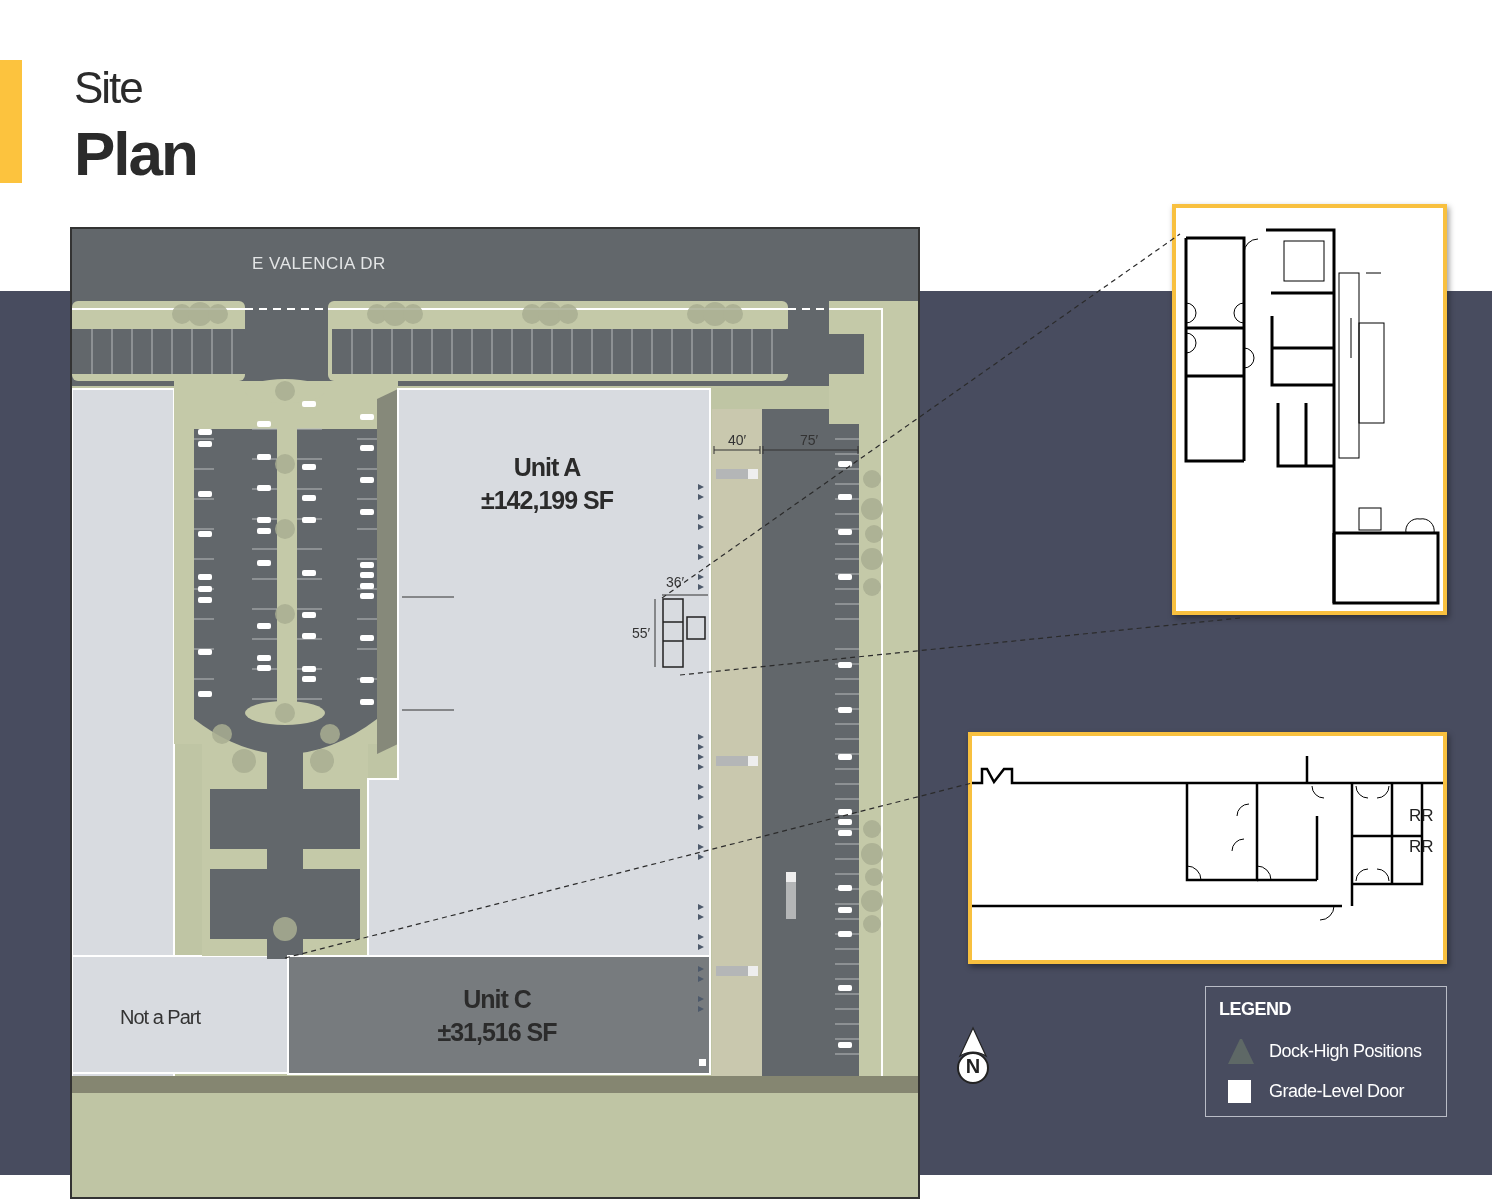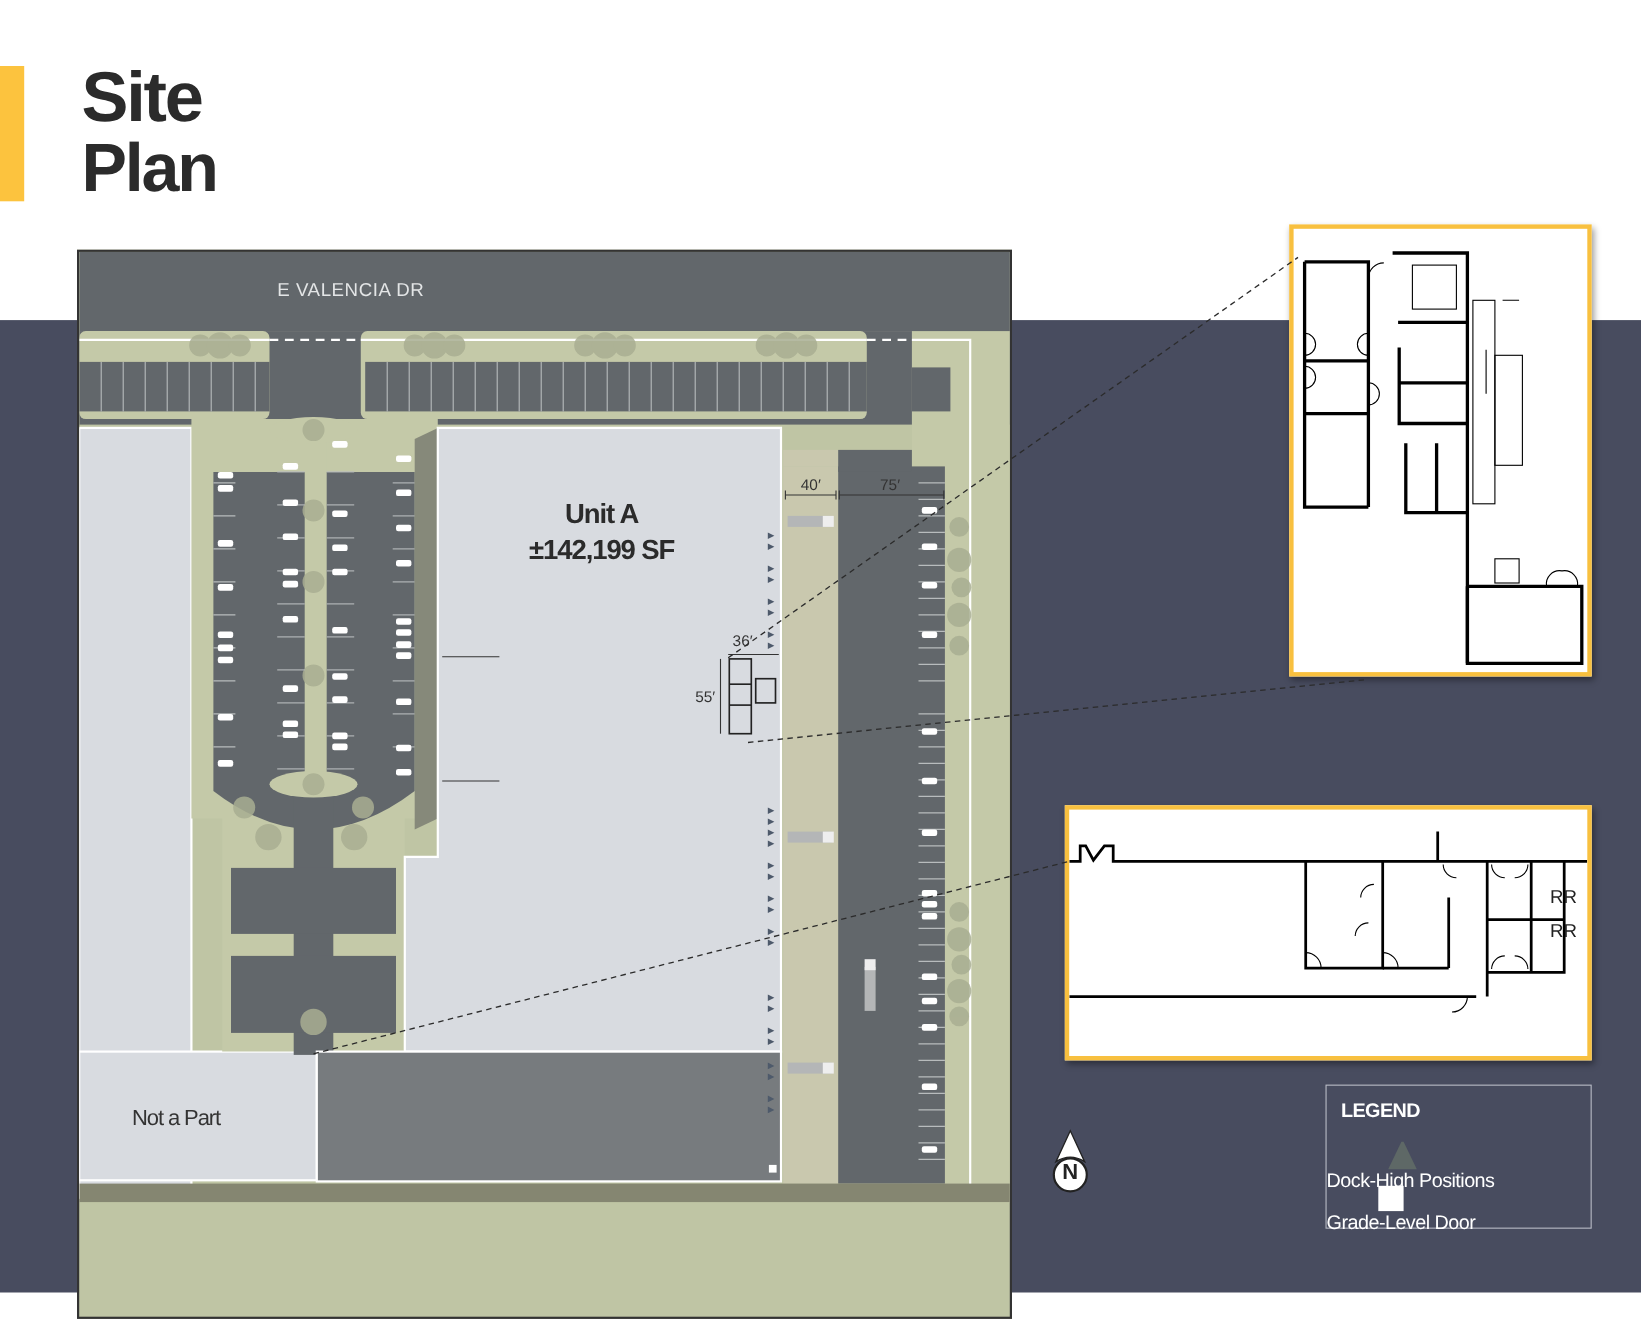--- a/index.html
+++ b/index.html
@@ -2,21 +2,21 @@
 <html><head>
 <meta charset="utf-8">
 <style>
   * { box-sizing: border-box; margin: 0; padding: 0; }
   html, body { width: 1492px; height: 1200px; overflow: hidden; background: #ffffff; }
   body { position: relative; font-family: "Liberation Sans", sans-serif; }
 
   .band { position: absolute; left: 0; top: 291px; width: 1492px; height: 884px; background: #484c5f; }
   .accent-bar { position: absolute; left: 0; top: 60px; width: 22px; height: 123px; background: #fcc33e; }
   .title { position: absolute; left: 74px; top: 54px; color: #2b2b2b; letter-spacing: -2px; }
-  .title .l1 { display: block; font-size: 64px; font-weight: 700; line-height: 68px; }
+  .title .l1 { display: block; font-size: 44px; font-weight: 400; line-height: 68px; }
   .title .l2 { display: block; font-size: 62px; font-weight: 700; line-height: 64px; }
 
   .map { position: absolute; left: 70px; top: 227px; width: 850px; height: 972px; border: 2px solid #333; background: #bfc5a4; overflow: hidden; }
   .map svg { position: absolute; left: 0; top: 0; }
 
   .lbl { position: absolute; text-align: center; color: #2b2b2b; font-weight: 700; letter-spacing: -1px; }
   .street { position: absolute; left: 180px; top: 25px; color: #e3e5e6; font-size: 17px; letter-spacing: 0.5px; }
   .unit-a { left: 400px; top: 222px; width: 150px; font-size: 25px; line-height: 33px; }
   .unit-c { left: 330px; top: 754px; width: 190px; font-size: 25px; line-height: 33px; }
   .nap { position: absolute; left: 48px; top: 777px; font-size: 20px; color: #333; letter-spacing: -1px; }
@@ -24,21 +24,21 @@
 
   .inset { position: absolute; background: #fff; border: 4px solid #f8c03f; box-shadow: 2px 3px 6px rgba(0,0,0,0.4); overflow: hidden; }
   .inset1 { left: 1172px; top: 204px; width: 275px; height: 411px; }
   .inset2 { left: 968px; top: 732px; width: 479px; height: 232px; }
   .rr { position: absolute; font-size: 17px; color: #222; margin-left: 47px; }
 
   .north { position: absolute; left: 954px; top: 1026px; width: 38px; height: 60px; }
 
   .legend { position: absolute; left: 1205px; top: 986px; width: 242px; height: 131px; border: 1.5px solid #b9bcc6; text-decoration: underline; }
   .legend-title { position: absolute; left: 13px; top: 12px; color: #fff; font-weight: 700; font-size: 18px; letter-spacing: -0.5px; }
-  .legend-item { position: absolute; left: 0; height: 26px; display: flex; align-items: center; flex-direction: column; }
+  .legend-item { position: absolute; left: 22px; height: 26px; display: flex; align-items: center; }
   .legend-item .sw { width: 26px; height: 26px; margin-right: 15px; }
   .legend-item .tx { color: #fff; font-size: 18px; letter-spacing: -0.5px; }
   .tri { width: 0; height: 0; border-left: 12px solid transparent; border-right: 12px solid transparent; border-bottom: 25px solid #5e6866; }
   .sq { width: 23px; height: 23px; background: #fff; }
   .leaders { position: absolute; left: 0; top: 0; pointer-events: none; }
 </style>
 </head>
 <body>
 
 <div class="band"></div>
@@ -375,20 +375,24 @@
         <line x1="591" y1="393" x2="611" y2="393"></line>
         <line x1="591" y1="412" x2="611" y2="412"></line>
       <rect x="615" y="388" width="18" height="22"></rect>
     </g>
   </svg>
   <div class="street">E VALENCIA DR</div>
   <div class="lbl unit-a">
     <div>Unit A</div>
     <div>±142,199 SF</div>
   </div>
+  <div class="lbl unit-c">
+    <div>Unit C</div>
+    <div>±31,516 SF</div>
+  </div>
   <div class="nap">Not a Part</div>
   <div class="dim" style="left:656px;top:203px;">40′</div>
   <div class="dim" style="left:728px;top:203px;">75′</div>
   <div class="dim" style="left:594px;top:345px;">36′</div>
   <div class="dim" style="left:560px;top:396px;">55′</div>
 </div>
 
 <div class="inset inset1">
   <svg width="267" height="403" viewBox="0 0 267 403">
     <g stroke="#000" stroke-width="3" fill="none">

